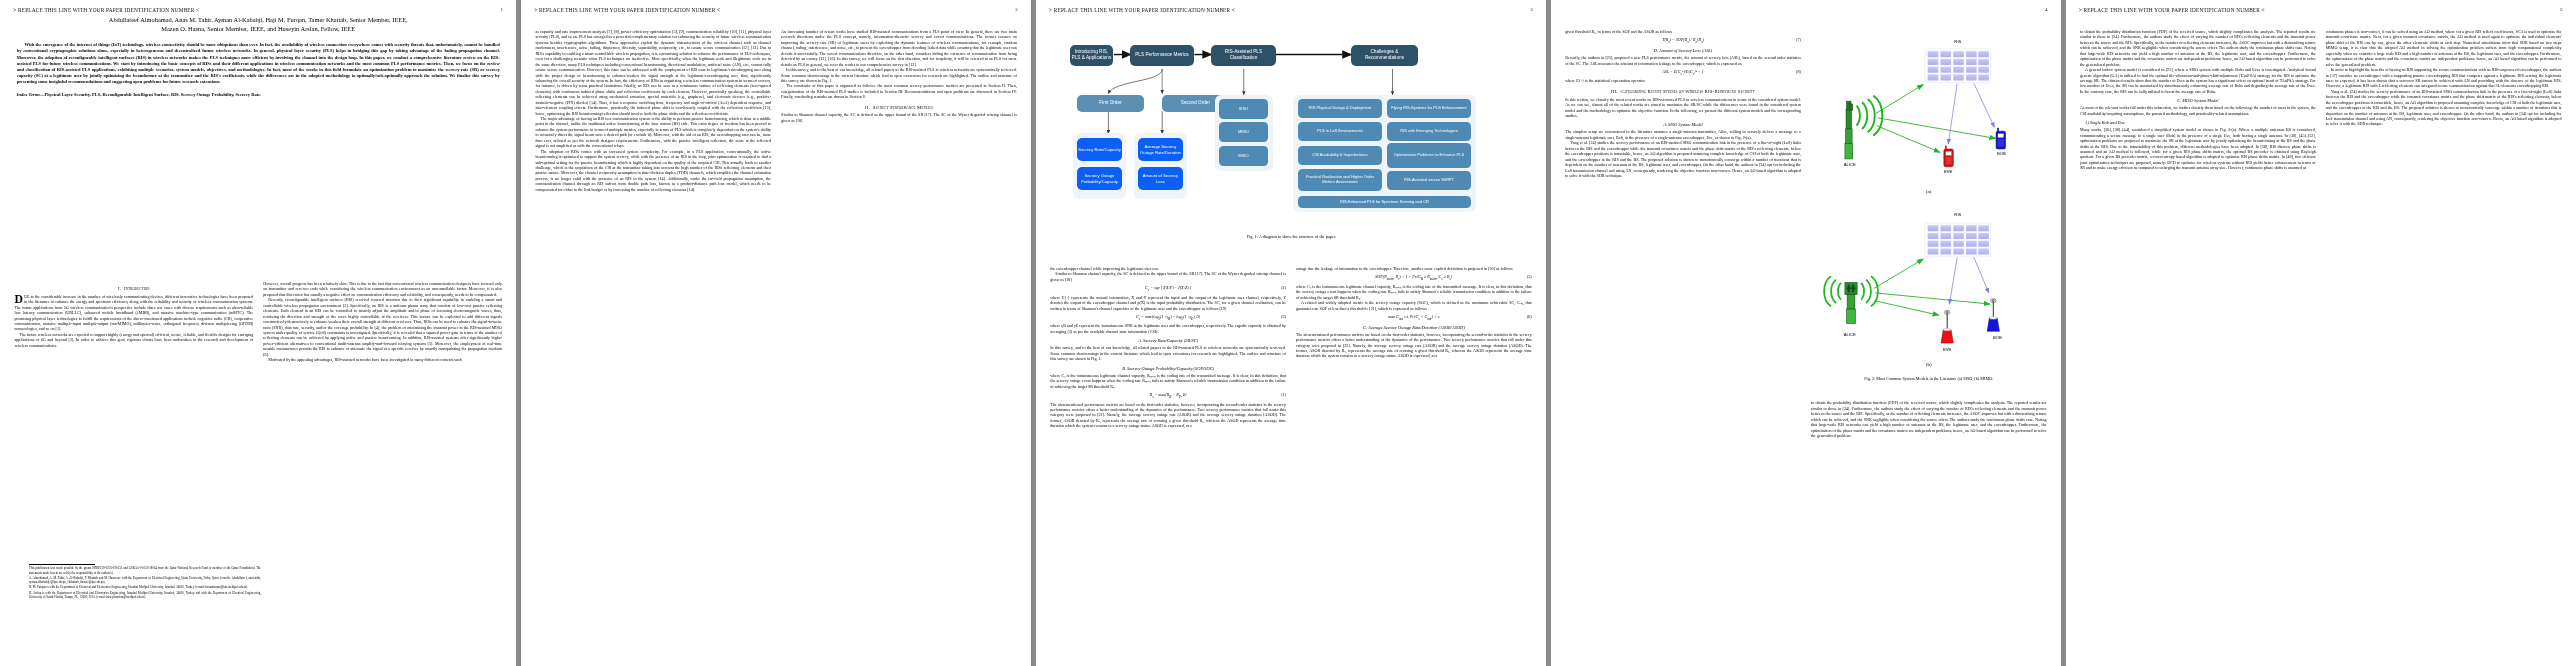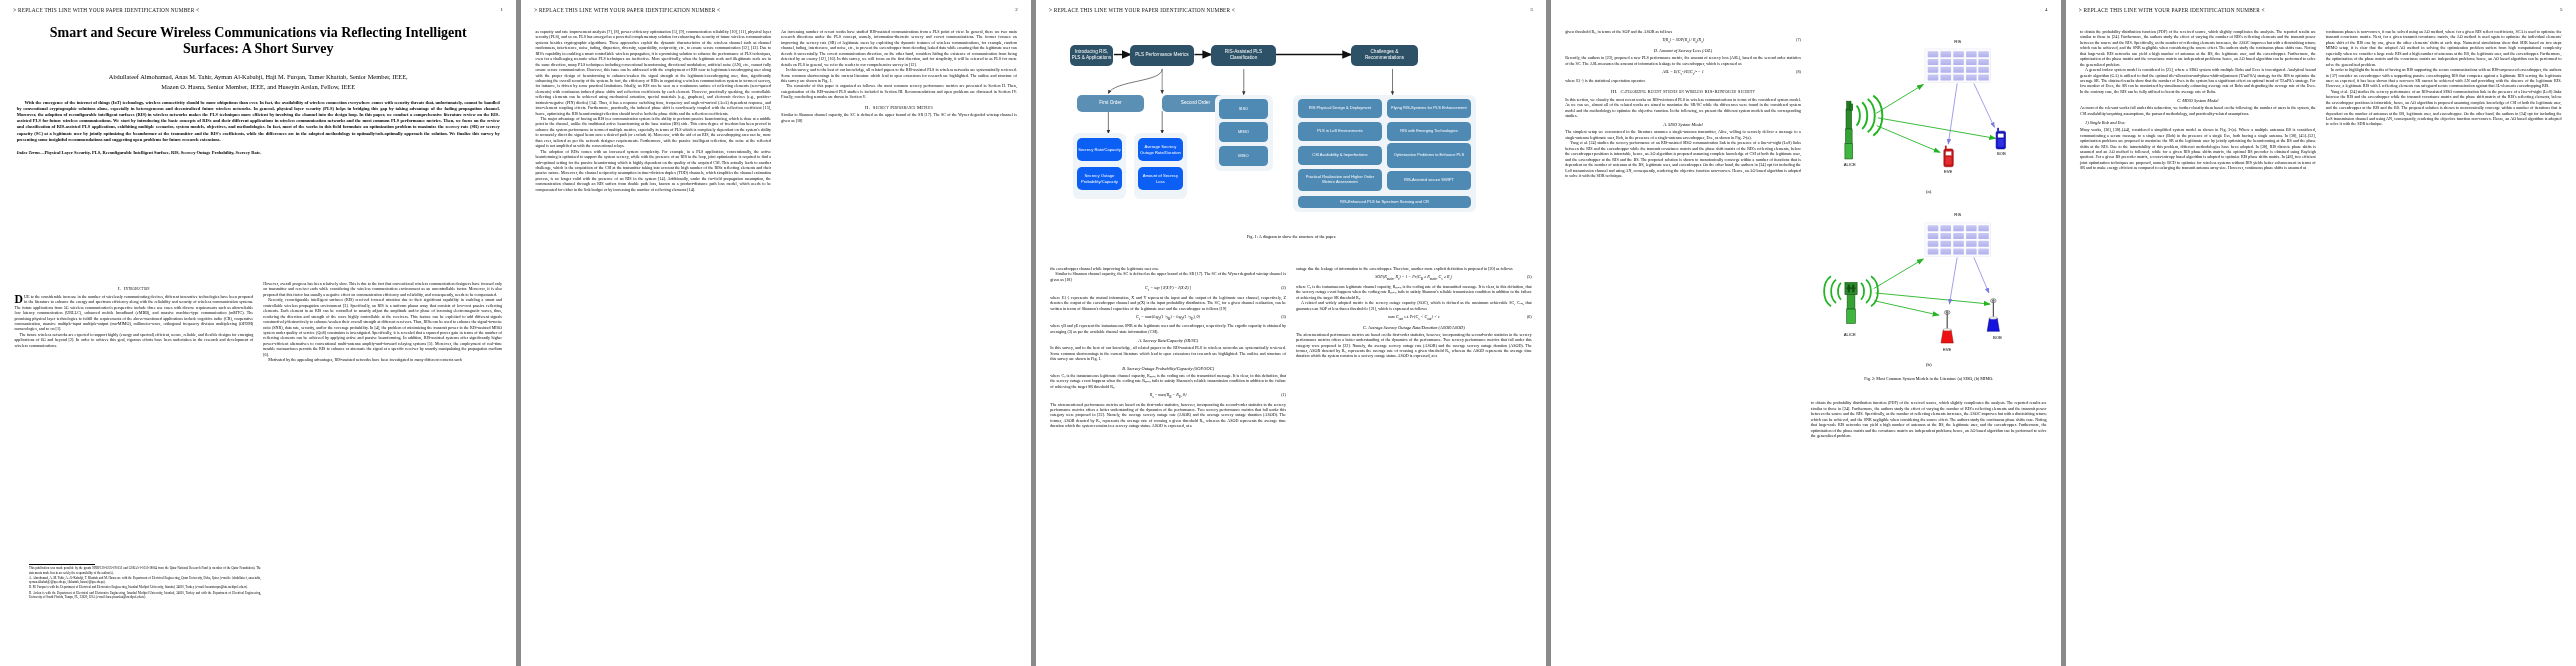--- a/index.html
+++ b/index.html
@@ -53,21 +53,20 @@
 <body>
 
 <div id="sheet">
 
   <div class="page p1">
     <div class="hdr">
       <span class="hl">&gt; REPLACE THIS LINE WITH YOUR PAPER IDENTIFICATION NUMBER &lt;</span>
       <span class="pg">1</span>
     </div>
 
-    <div class="title">Smart and Secure Wireless Communications via Reflecting Intelligent Surfaces: A Short Survey</div>
     <div class="authors">
       <div>Abdullateef Almohamad, Anas M. Tahir, Ayman Al-Kababji, Haji M. Furqan, Tamer Khattab, Senior Member, IEEE,</div>
       <div>Mazen O. Hasna, Senior Member, IEEE, and Huseyin Arslan, Fellow, IEEE</div>
     </div>
     <div class="abstract">
       <span class="lead">With the emergence of the internet of things (IoT) technology, wireless connectivity should be more ubiquitous than ever. In fact, the availability of wireless connection everywhere comes with security threats that, unfortunately, cannot be handled by conventional cryptographic solutions alone, especially in heterogeneous and decentralized future wireless networks. In general, physical layer security (PLS) helps in bridging this gap by taking advantage of the fading propagation channel. Moreover, the adoption of reconfigurable intelligent surfaces (RIS) in wireless networks makes the PLS techniques more efficient by involving the channel into the design loop. In this paper, we conduct a comprehensive literature review on the RIS-assisted PLS for future wireless communications. We start by introducing the basic concepts of RISs and their different applications in wireless communication networks and the most common PLS performance metrics. Then, we focus on the review and classification of RIS-assisted PLS applications, exhibiting multiple scenarios, system models, objectives, and methodologies. In fact, most of the works in this field formulate an optimization problem to maximize the secrecy rate (SR) or secrecy capacity (SC) at a legitimate user by jointly optimizing the beamformer at the transmitter and the RIS's coefficients, while the differences are in the adopted methodology to optimally/sub-optimally approach the solution. We finalize this survey by presenting some insightful recommendations and suggesting open problems for future research extensions.</span>
     </div>
     <div class="idxterms">
       <i>Index Terms</i><span>—Physical Layer Security, PLS, Reconfigurable Intelligent Surface, RIS, Secrecy Outage Probability, Secrecy Rate.</span>
     </div>

